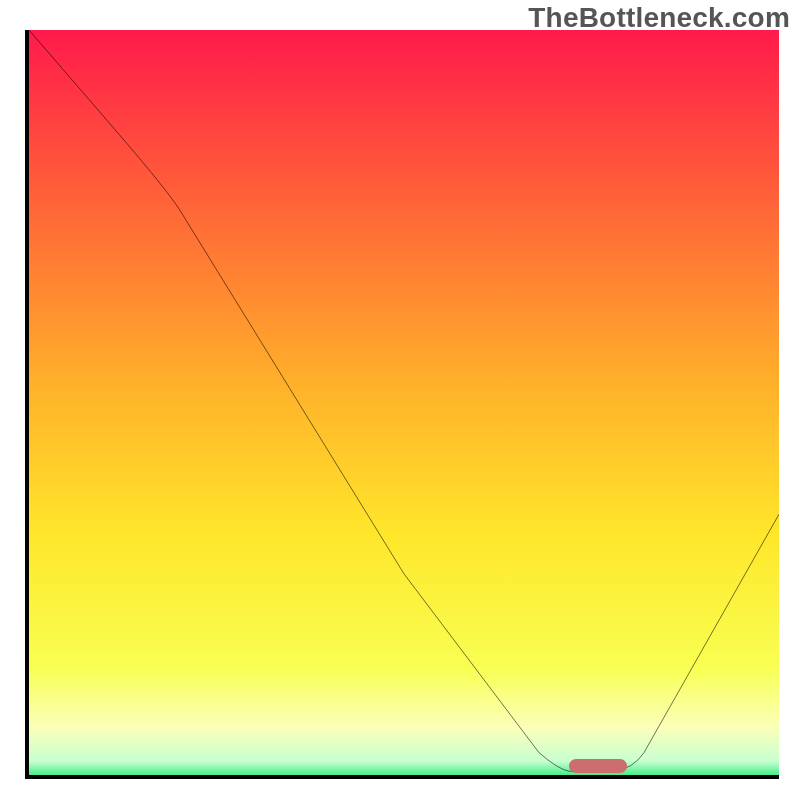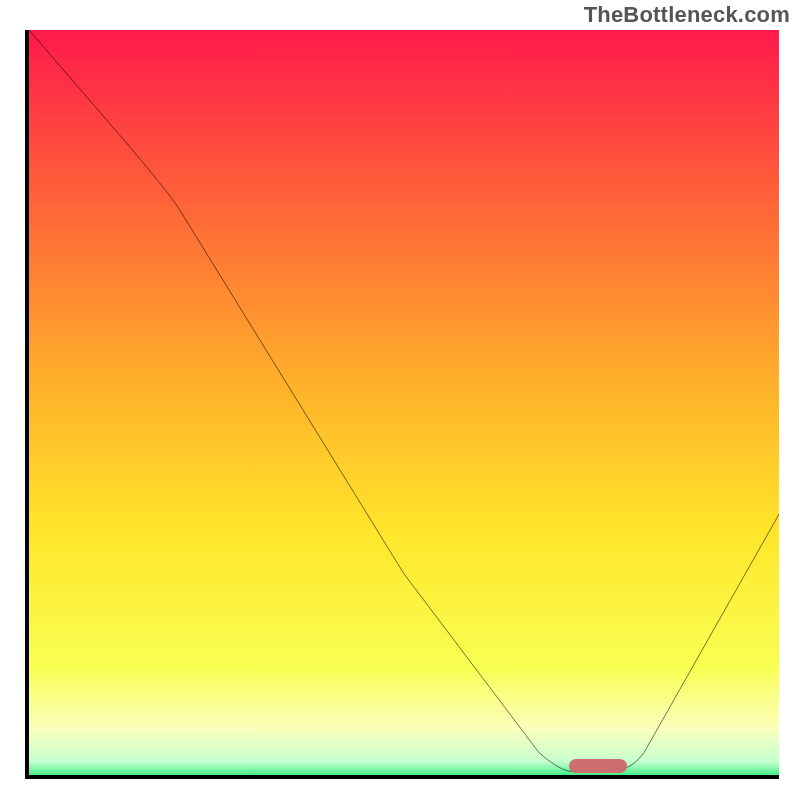--- a/index.html
+++ b/index.html
@@ -12,21 +12,21 @@
   }
   .frame {
     position: relative;
     width: 800px;
     height: 800px;
   }
   .watermark {
     position: absolute;
     top: 2px;
     right: 10px;
-    font-size: 22px;
+    font-size: 28px;
     font-weight: 600;
     color: #555555;
     letter-spacing: 0.2px;
   }
   .plot-area {
     position: absolute;
     left: 25px;
     top: 30px;
     width: 750px;
     height: 745px;

